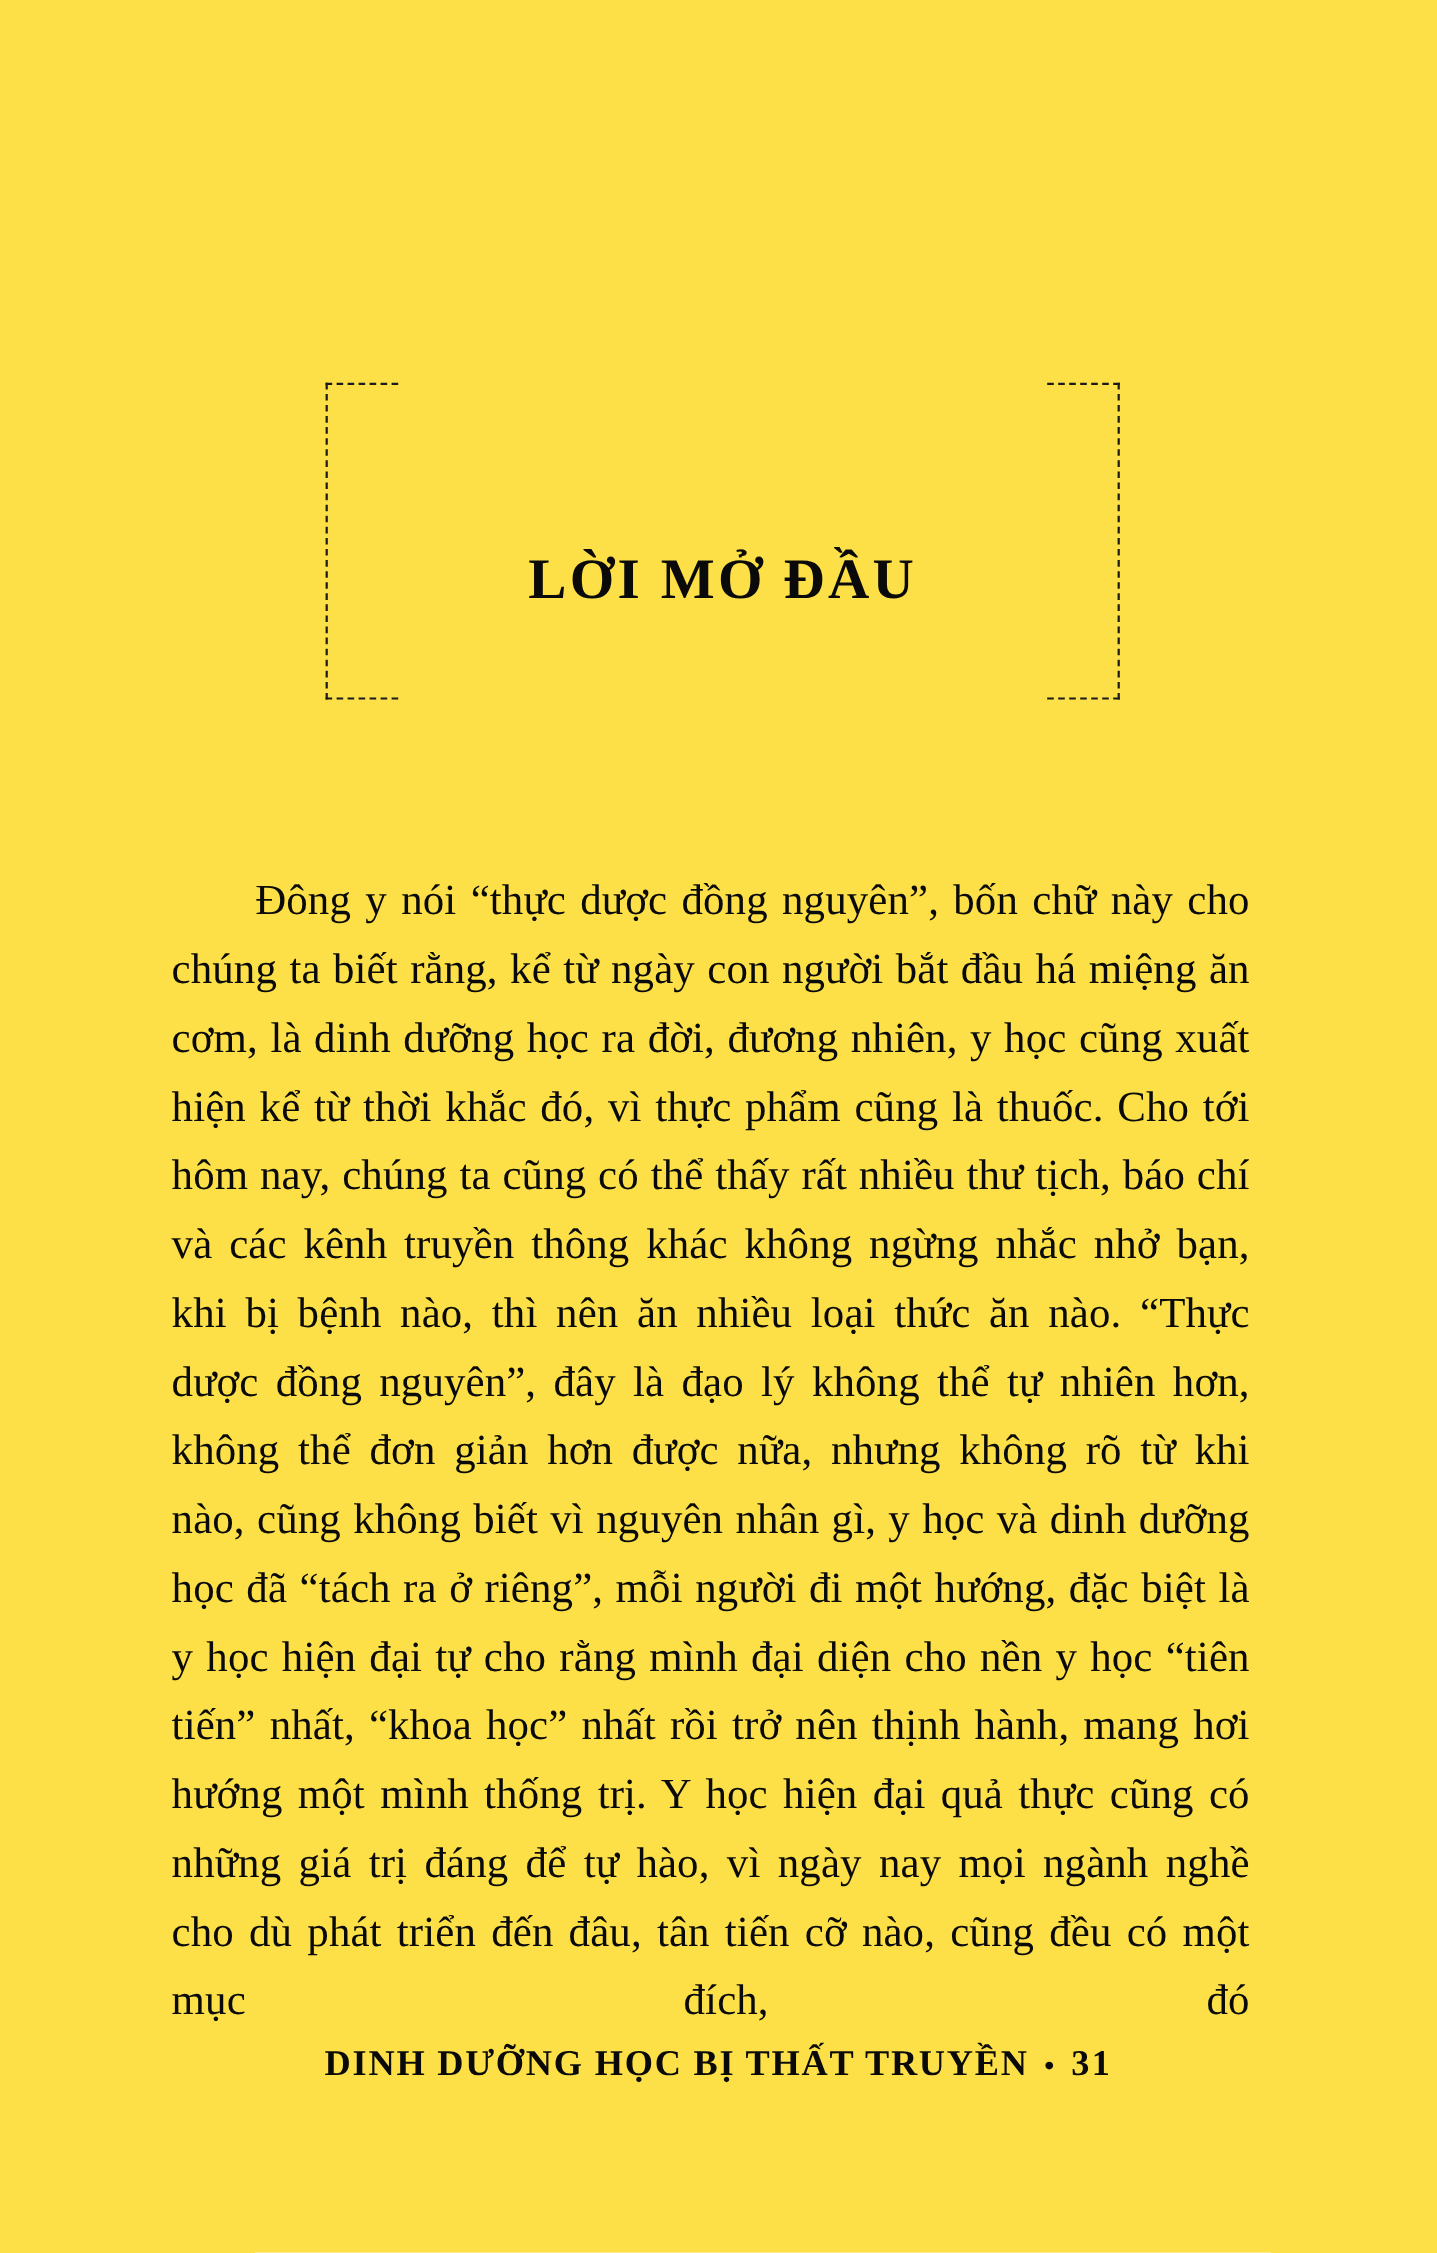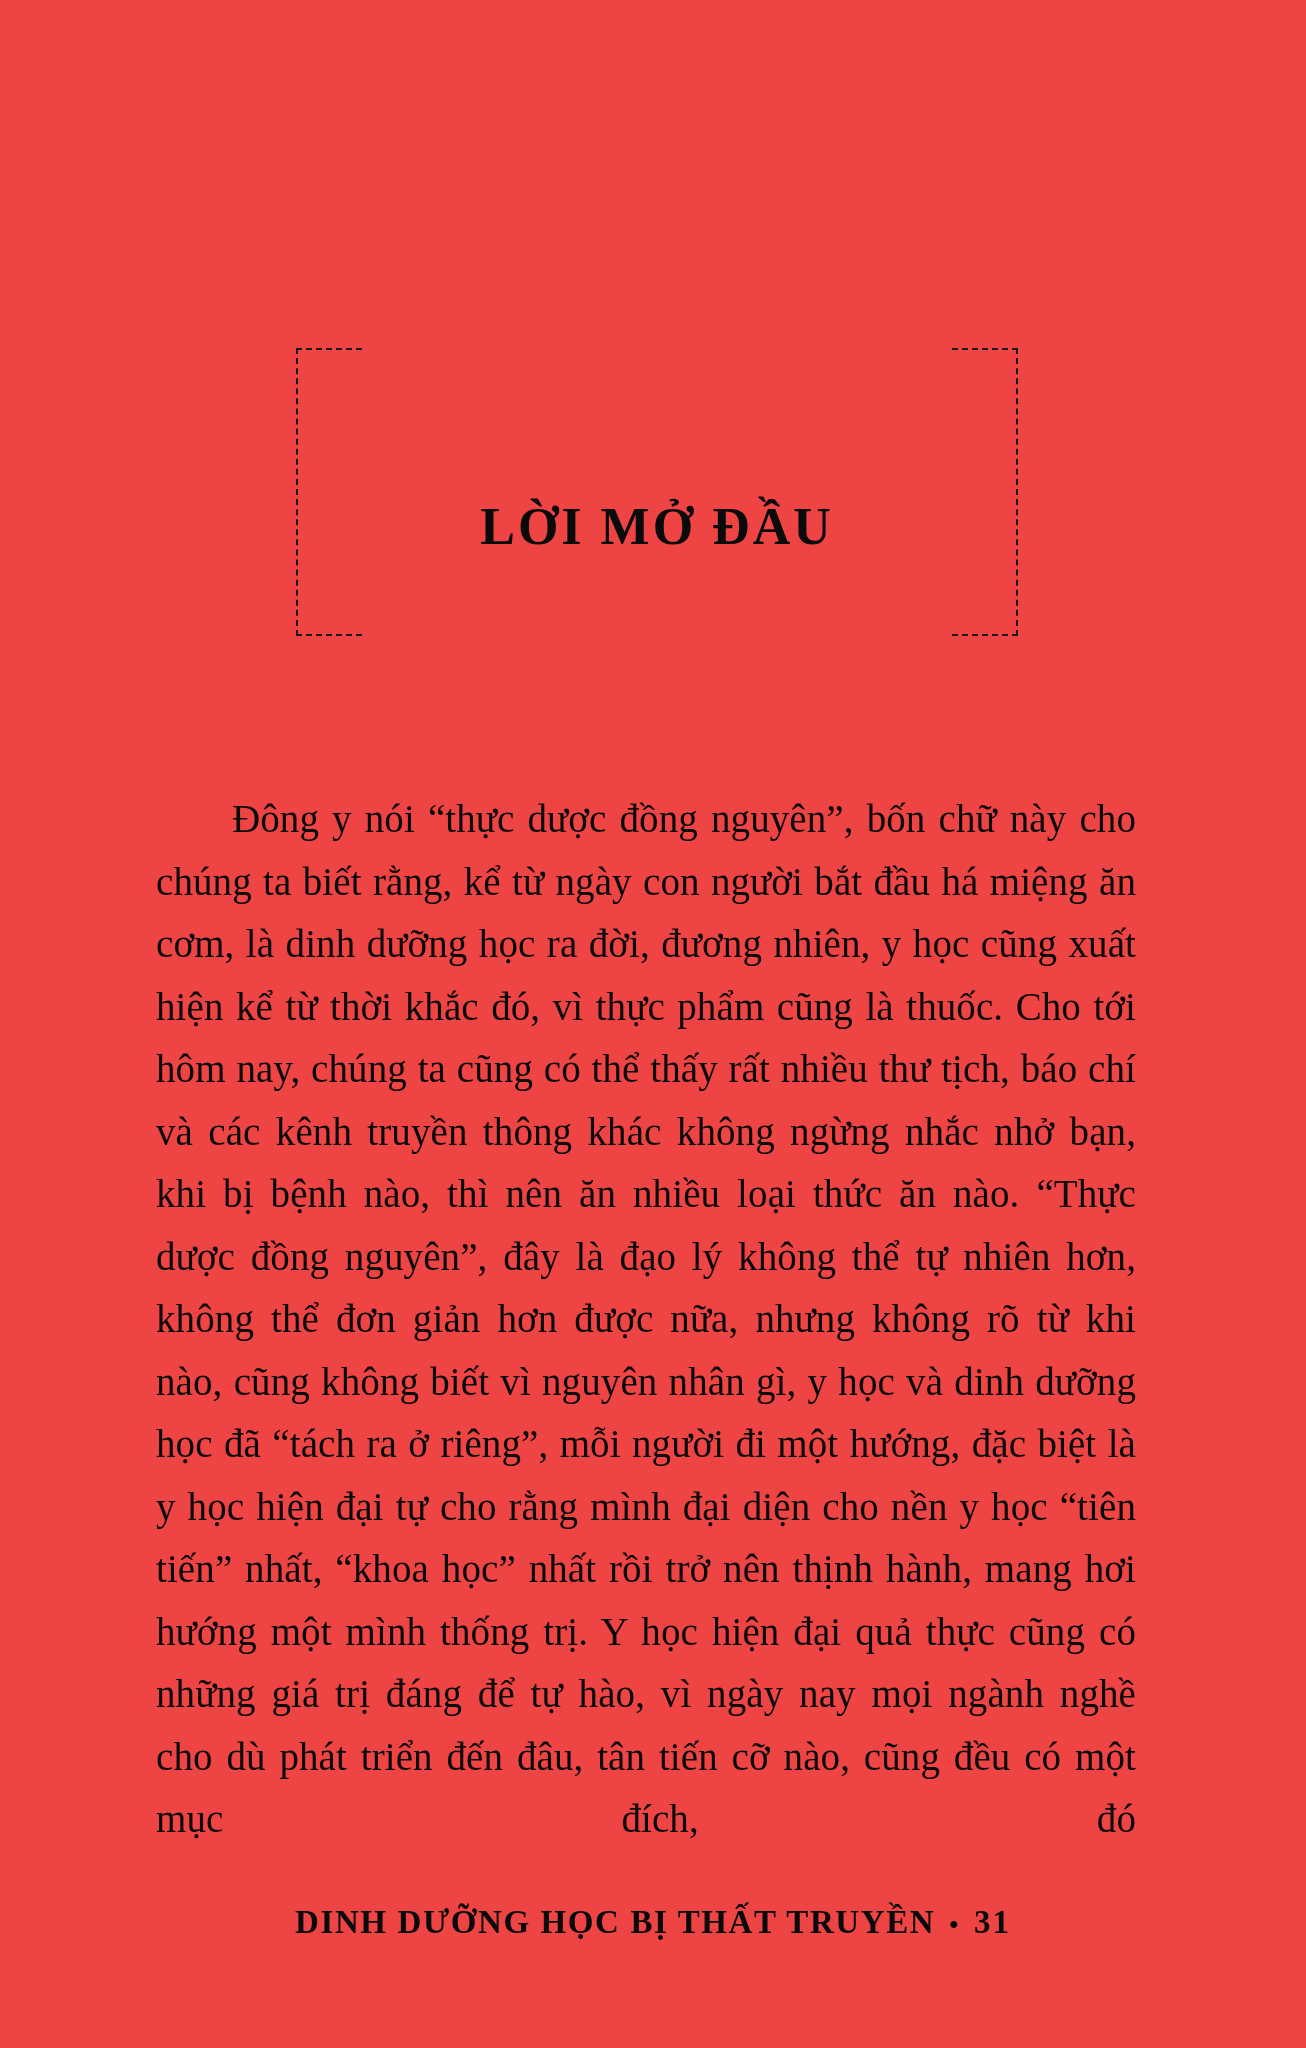--- a/index.html
+++ b/index.html
@@ -5,21 +5,21 @@
   html, body {
     margin: 0;
     padding: 0;
     background: #ffffff;
   }
 
   .page {
     position: relative;
     width: 1306px;
     height: 2048px;
-    background: #ef4444;
+    background: #fde047;
     overflow: hidden;
     font-family: "Liberation Serif", "DejaVu Serif", serif;
     color: #0a0a0a;
     box-sizing: border-box;
   }
 
   
   .heading-block {
     position: absolute;
     left: 296px;
@@ -95,21 +95,20 @@
   .footer {
     position: absolute;
     left: 0;
     right: 0;
     top: 1858px;
     text-align: center;
     font-size: 33px;
     font-weight: bold;
     letter-spacing: 1.6px;
     white-space: nowrap;
-    margin-top: 46px;
   }
 
   .footer .sep {
     display: inline-block;
     padding: 0 14px;
     font-size: 26px;
     vertical-align: middle;
   }
 
   .footer .page-number {

